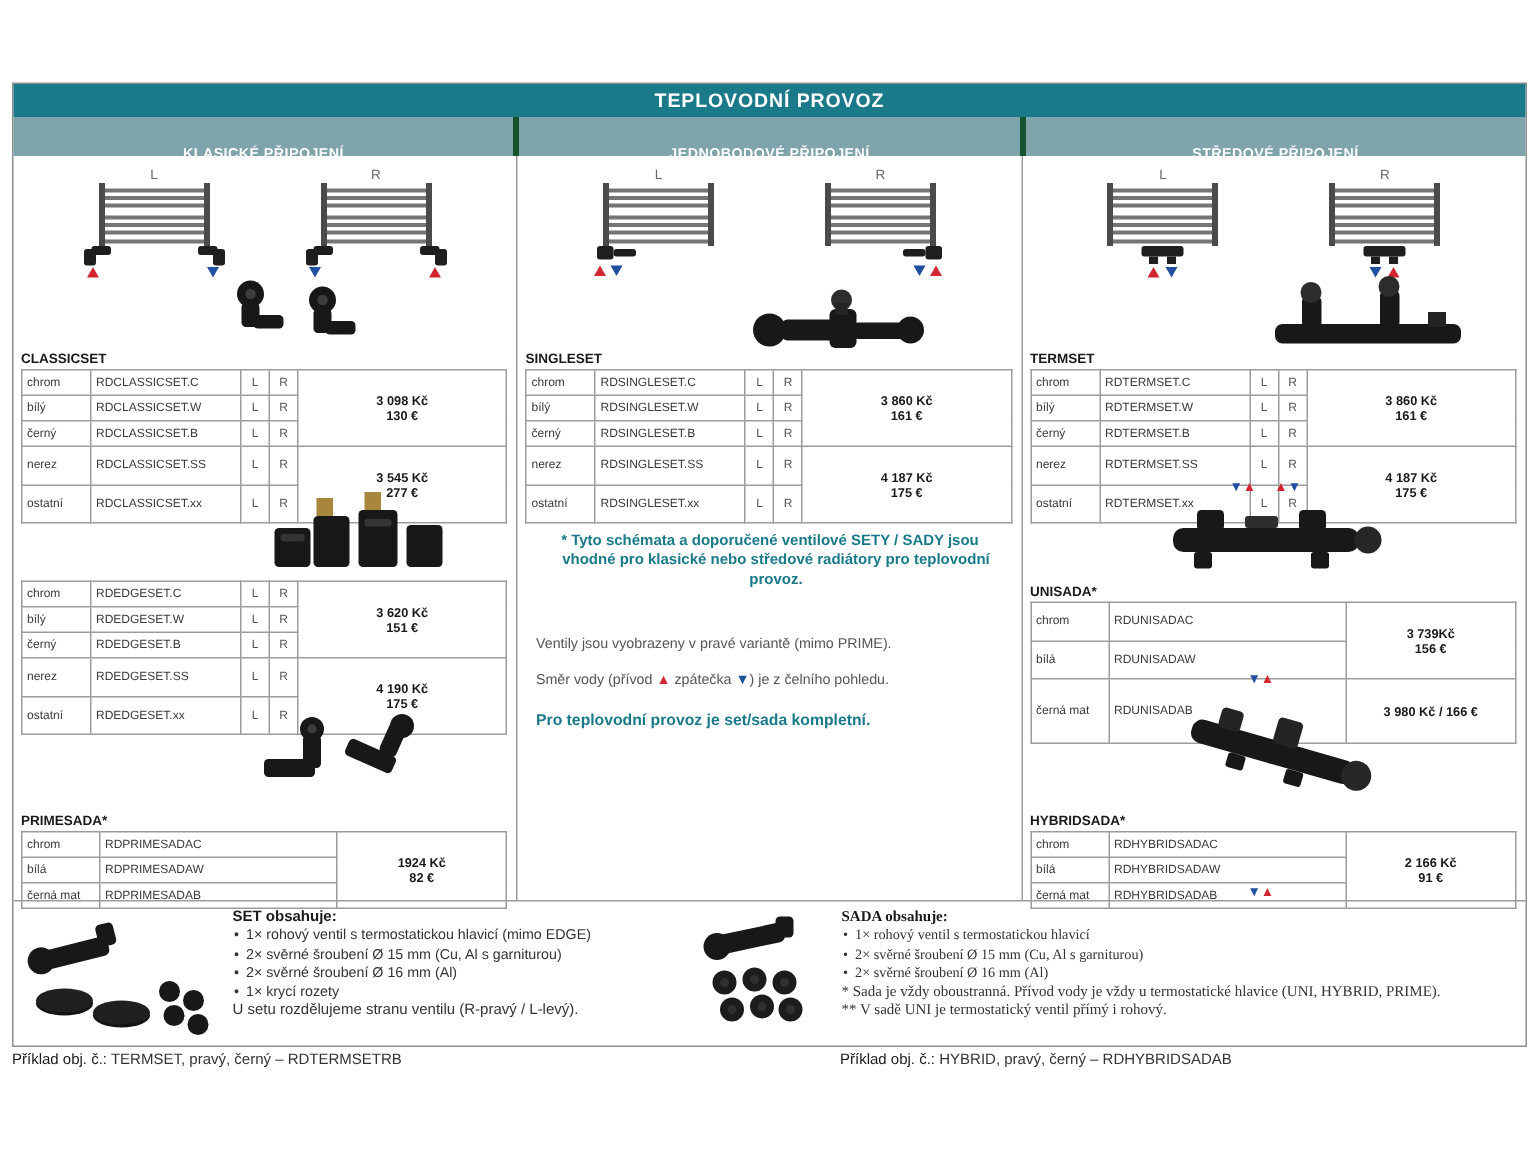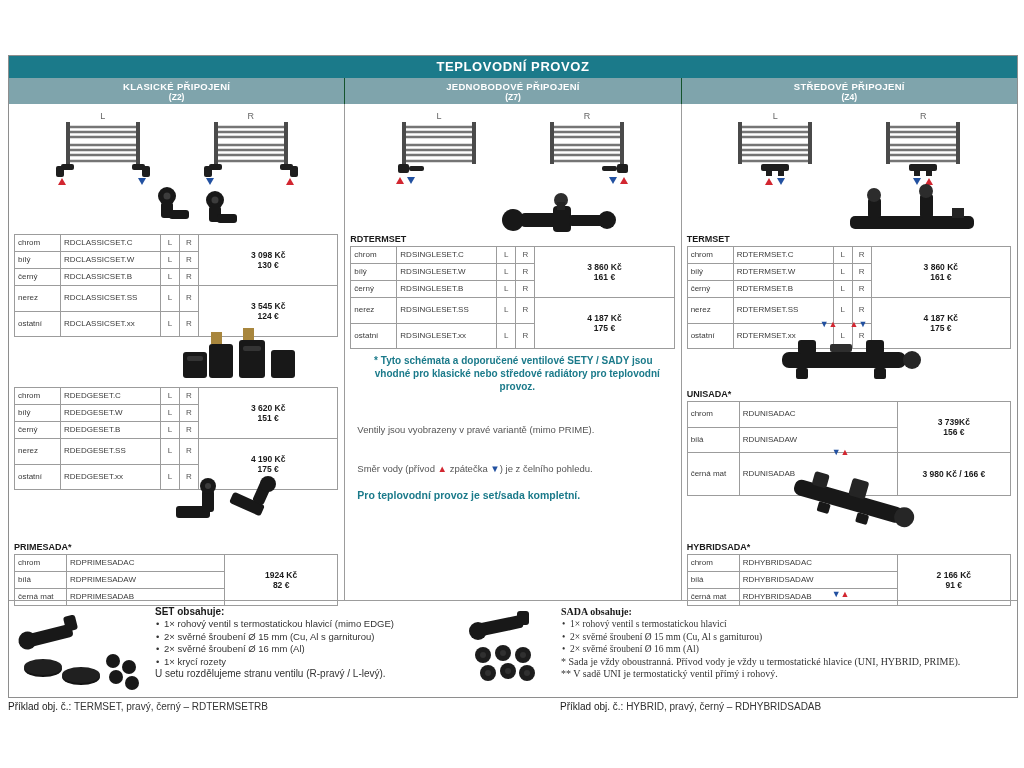--- a/index.html
+++ b/index.html
@@ -1,21 +1,21 @@
 <!DOCTYPE html>
 <html><head>
 <meta charset="utf-8">
 <style>
   html,body{margin:0;padding:0;}
   body{width:1024px;height:768px;background:#fff;font-family:"Liberation Sans",sans-serif;position:relative;overflow:hidden;}
   .main{position:absolute;left:8px;top:55px;width:1008px;height:641px;border:1px solid #8e8e8e;background:#fff;}
   .titlebar{height:22px;background:#1b7a8a;color:#fff;font-weight:bold;font-size:13px;line-height:22px;text-align:center;letter-spacing:.6px;}
   .hdrrow{display:flex;height:26px;background:#7fa4ac;}
-  .hdr{flex:1 1 0;text-align:center;color:#fff;padding-top:3px;}
-  .hdr+.hdr{border-left:1px solid #14532d;}
+  .hdr{flex:1 1 0;text-align:center;color:#fff;padding-top:19px;}
+  .hdr+.hdr{border-left:4px solid #14532d;}
   .hdr .t1{font-size:9.5px;font-weight:bold;letter-spacing:.3px;}
   .hdr .t2{font-size:8.5px;font-weight:bold;}
   .cols{display:flex;height:496px;}
   .col{flex:1 1 0;position:relative;}
   .col+.col{border-left:1px solid #9c9c9c;}
   .radrow{position:absolute;top:6px;left:0;right:0;display:flex;justify-content:center;gap:38px;}
   .rad{width:110px;}
   .rad svg{display:block;}
   .radlab{font-size:9px;color:#666;text-align:center;height:12px;line-height:12px;}
   .prod{position:absolute;left:5px;right:6px;}
@@ -27,21 +27,21 @@
   .ptable td.c-price div{line-height:10px;}
   col.w-color{width:46px;} col.w-code{width:100px;} col.w-lr{width:19px;}
   col.w-color3{width:52px;} col.w-code3{width:158px;}
   .photo{position:absolute;}
   .mark{position:absolute;font-size:9px;line-height:9px;}
   .red{color:#d22630;} .blue{color:#2150a0;}
   .gap{display:inline-block;width:12px;}
   .infoblock{position:absolute;top:250px;left:12px;width:312px;}
   .note1{color:#1b7a8a;font-weight:bold;font-size:10px;line-height:13px;padding-left:8px;text-indent:-8px;text-align:center;}
   .note2{color:#555;font-size:9.5px;margin-top:31px;}
-  .note3{color:#555;font-size:9.5px;margin-top:28px;}
+  .note3{color:#555;font-size:9.5px;margin-top:13px;}
   .note4{color:#1b7a8a;font-weight:bold;font-size:10.5px;margin-top:15px;}
   .bottom{position:relative;height:96px;border-top:1px solid #9c9c9c;}
   .btitle{font-size:10px;font-weight:bold;color:#1a1a1a;line-height:13px;}
   ul.blist{list-style:none;margin:0;padding:0;}
   ul.blist li{font-size:9.5px;color:#333;line-height:12.5px;padding-left:9px;position:relative;}
   ul.blist li::before{content:"•";position:absolute;left:1px;}
   .bnote{font-size:10px;color:#333;line-height:12.5px;}
   .setbox{position:absolute;left:146px;top:4px;width:302px;}
   .sadabox{position:absolute;left:552px;top:4px;width:452px;font-family:Liberation Serif, serif;}
   .examples{position:absolute;top:701px;left:0;width:1024px;height:14px;}
@@ -126,20 +126,21 @@
             <rect x="32" y="26" width="20" height="9" rx="3"></rect>
           <circle cx="78" cy="16" r="9"></circle>
             <rect x="72" y="22" width="12" height="16" rx="3"></rect>
             <rect x="80" y="30" width="20" height="9" rx="3"></rect>
         </g>
         <circle cx="30" cy="12" r="3.5" fill="#3c3c3c"></circle>
           <circle cx="78" cy="16" r="3.5" fill="#3c3c3c"></circle>
       </svg>
 
       <div class="prod" style="top:130px">
+        <div class="plabel">CLASSICSET</div>
         <table class="ptable">
           <colgroup>
               <col class="w-color">
               <col class="w-code">
               <col class="w-lr">
               <col class="w-lr">
               <col>
             </colgroup>
           <tbody>
               <tr>
@@ -164,21 +165,21 @@
                 <td class="c-lr">L</td>
                 <td class="c-lr">R</td>
               </tr>
               <tr>
                 <td class="c-color">nerez</td>
                 <td class="c-code">RDCLASSICSET.SS</td>
                 <td class="c-lr">L</td>
                 <td class="c-lr">R</td>
                 <td class="c-price" rowspan="2">
                   <div>3 545 Kč</div>
-                  <div>124 €</div>
+                  <div>277 €</div>
                 </td>
               </tr>
               <tr>
                 <td class="c-color">ostatní</td>
                 <td class="c-code">RDCLASSICSET.xx</td>
                 <td class="c-lr">L</td>
                 <td class="c-lr">R</td>
               </tr>
             </tbody>
         </table>
@@ -323,21 +324,21 @@
             <rect x="26" y="25" width="36" height="14" rx="4"></rect>
           <rect x="58" y="18" width="18" height="26" rx="4"></rect>
             <rect x="74" y="27" width="34" height="11" rx="3"></rect>
             <circle cx="112" cy="32" r="9"></circle>
         </g>
         <circle cx="66" cy="12" r="7" fill="#2e2e2e"></circle>
           <rect x="62" y="14" width="8" height="8" fill="#242424"></rect>
       </svg>
 
       <div class="prod" style="top:130px">
-        <div class="plabel">RDTERMSET</div>
+        <div class="plabel">SINGLESET</div>
         <table class="ptable">
           <colgroup>
               <col class="w-color">
               <col class="w-code">
               <col class="w-lr">
               <col class="w-lr">
               <col>
             </colgroup>
           <tbody>
               <tr>

